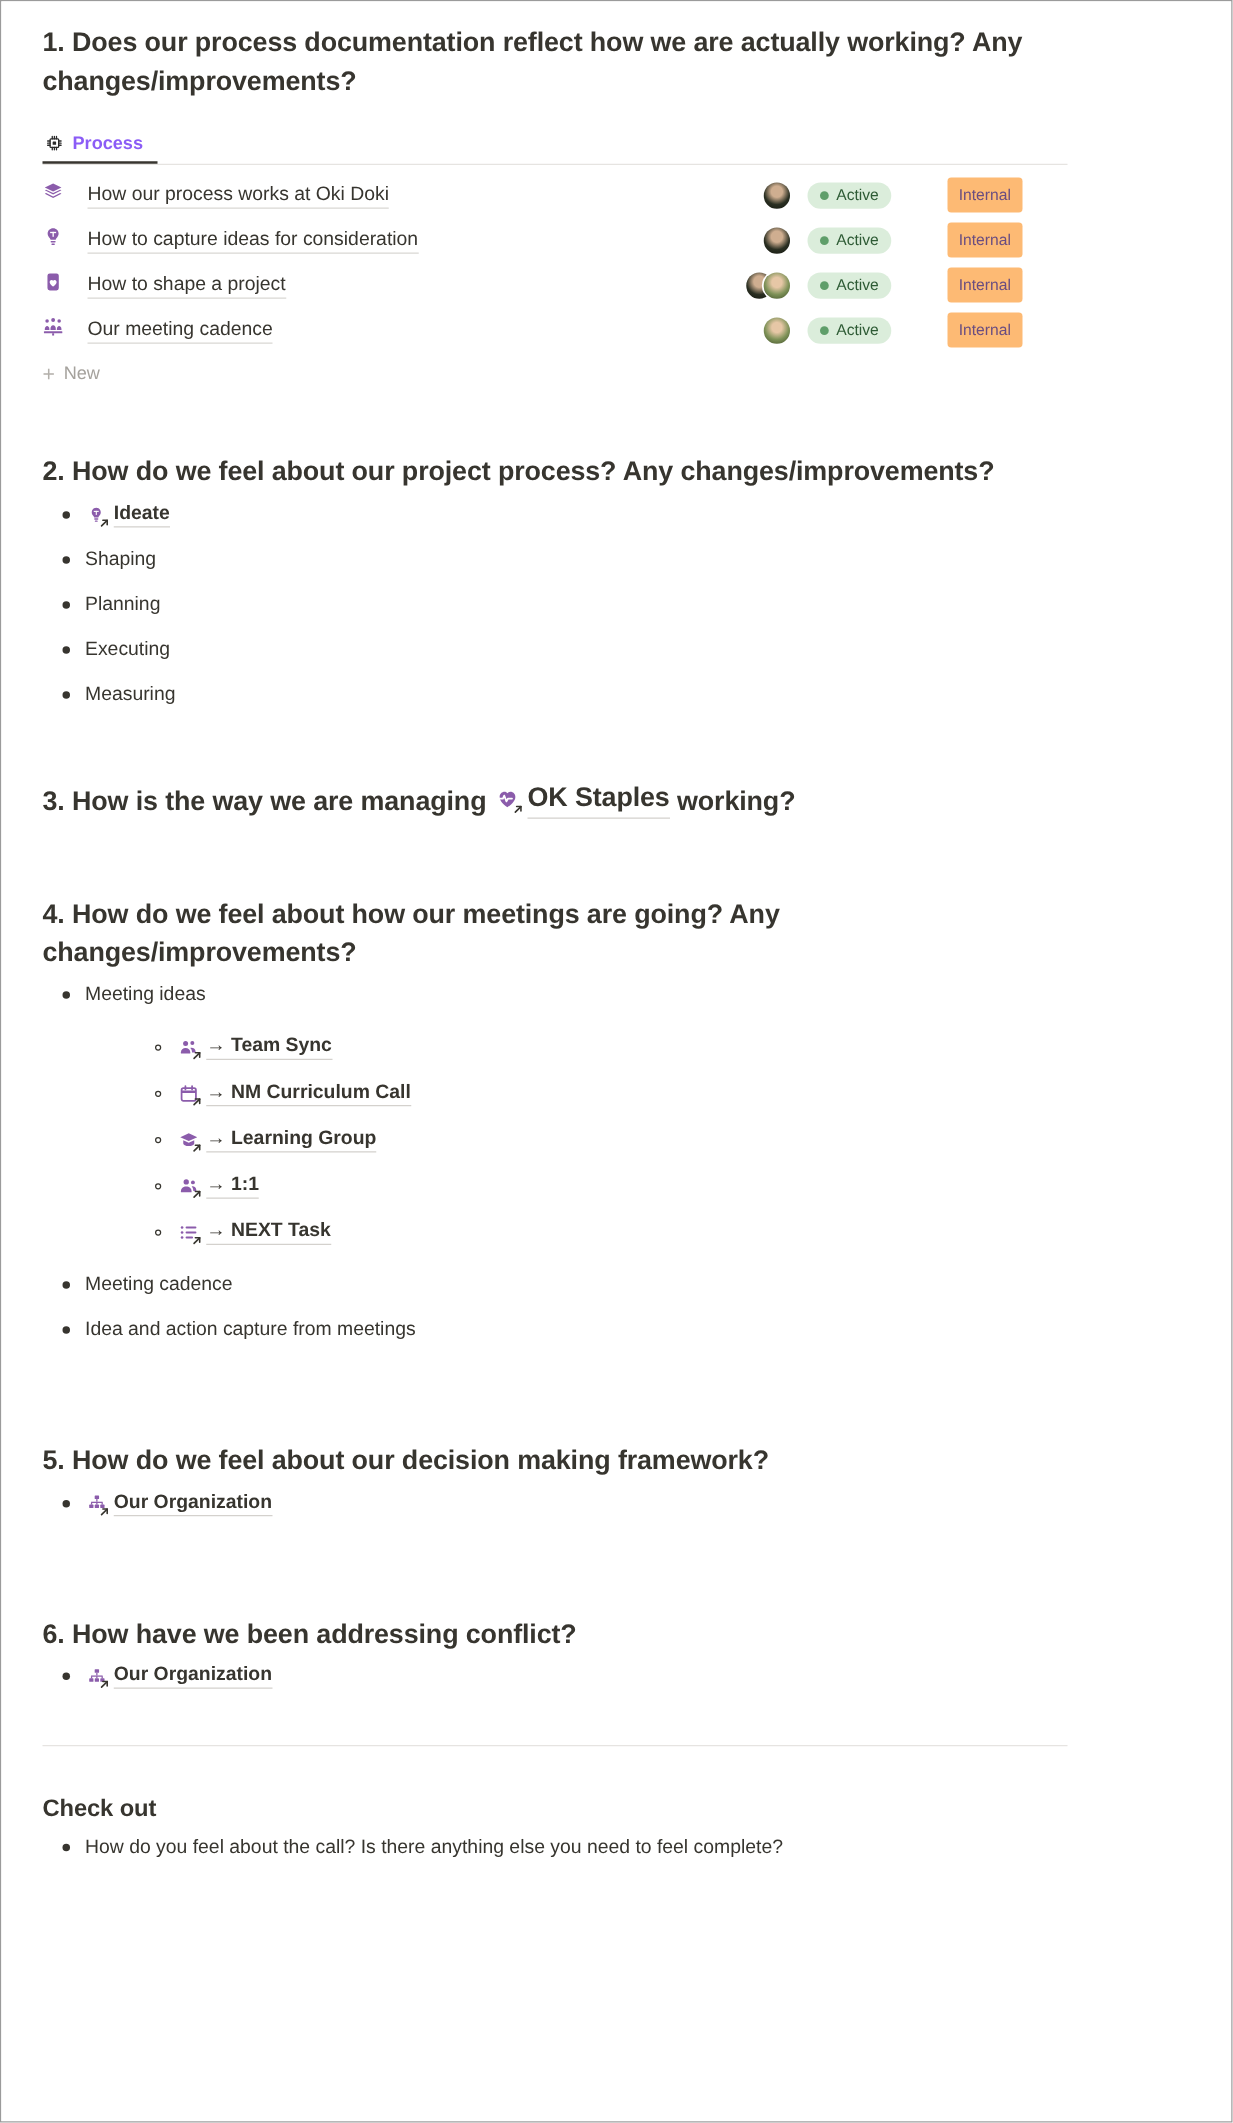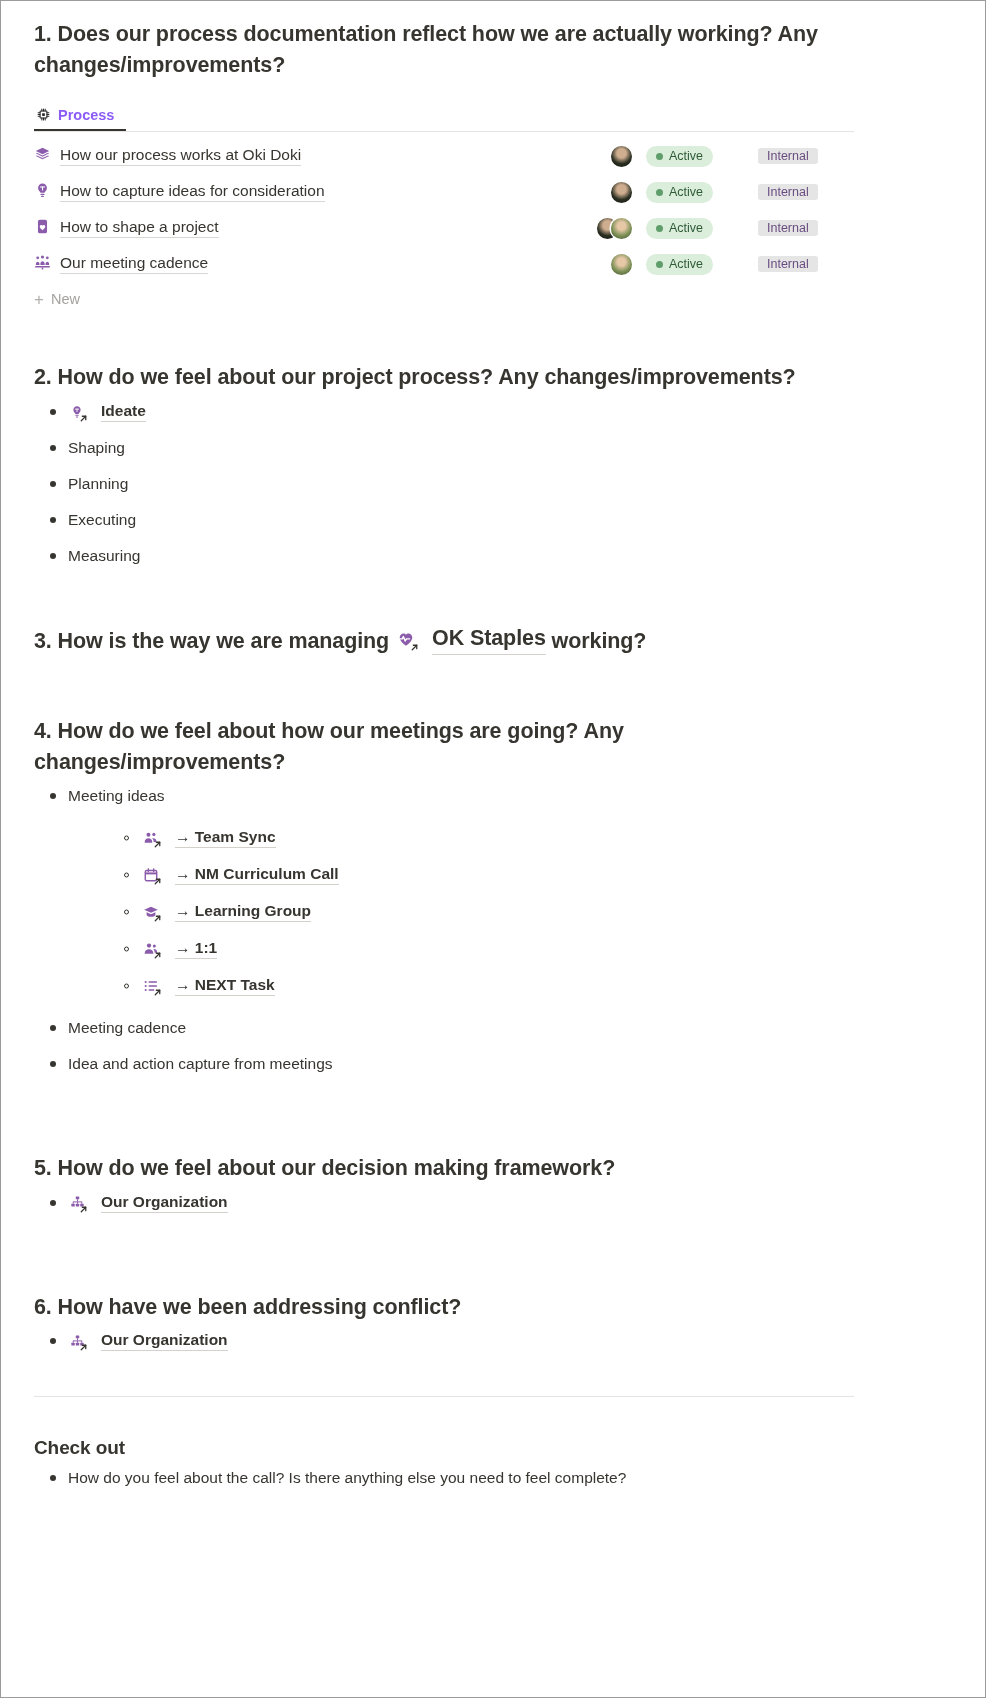--- a/index.html
+++ b/index.html
@@ -76,22 +76,22 @@
   
   .db-list { margin-top: 6px; }
   .db-row {
     display: flex;
     align-items: center;
     height: 36px;
     position: relative;
   }
   .db-row .cell-title {
     display: flex;
-    align-items: flex-start;
-    gap: 9px;
+    align-items: flex-end;
+    gap: 19px;
     flex: 1 1 auto;
     min-width: 0;
   }
   .db-row .title-text {
     font-size: 15.5px;
     color: #37352f;
     border-bottom: 1px solid #d9d7d4;
     padding-bottom: 1px;
     white-space: nowrap;
   }
@@ -140,25 +140,25 @@
     background: #dbeddb;
     color: #2e5b35;
   }
   .badge.status .dot {
     width: 7px;
     height: 7px;
     border-radius: 50%;
     background: #5f9e6a;
   }
   .badge.tag {
-    background: #e5e5e5;
+    background: #fdba74;
     color: #6a4d80;
     border-radius: 3px;
     padding: 0 9px;
-    height: 16px;
+    height: 28px;
   }
   .db-new {
     display: flex;
     align-items: center;
     gap: 7px;
     height: 34px;
     color: #a5a29d;
     font-size: 14.5px;
   }
   .db-new .plus {
@@ -215,21 +215,21 @@
     height: 5px;
     border-radius: 50%;
     border: 1.3px solid #37352f;
     box-sizing: border-box;
   }
 
   
   .plink {
     display: inline-flex;
     align-items: center;
-    gap: 15px;
+    gap: 5px;
     white-space: nowrap;
   }
   .plink .ptext {
     border-bottom: 1px solid #d4d1cd;
     font-weight: 600;
     color: #37352f;
     padding-bottom: 1px;
   }
   .plink-icon {
     position: relative;

